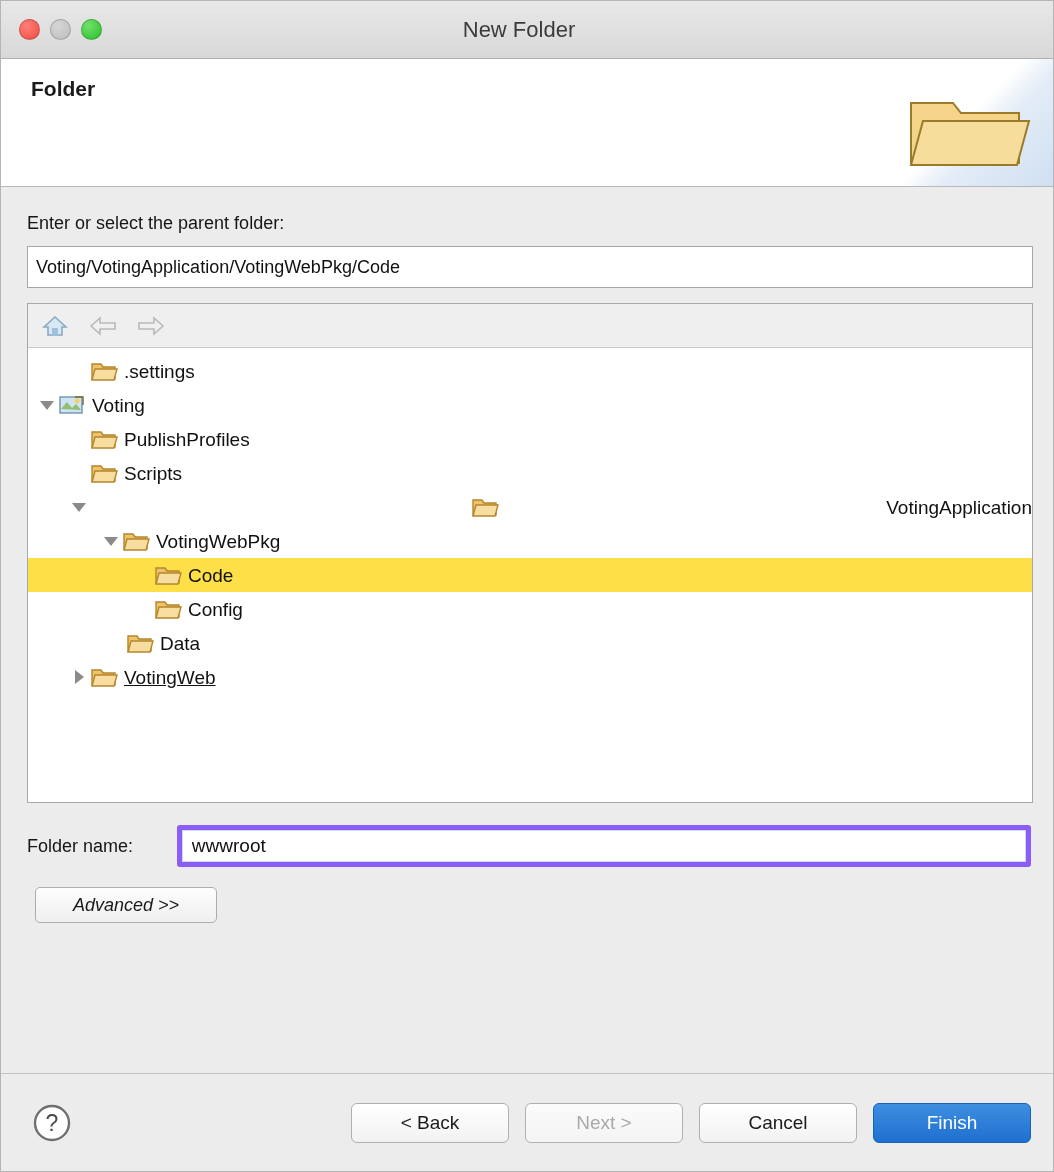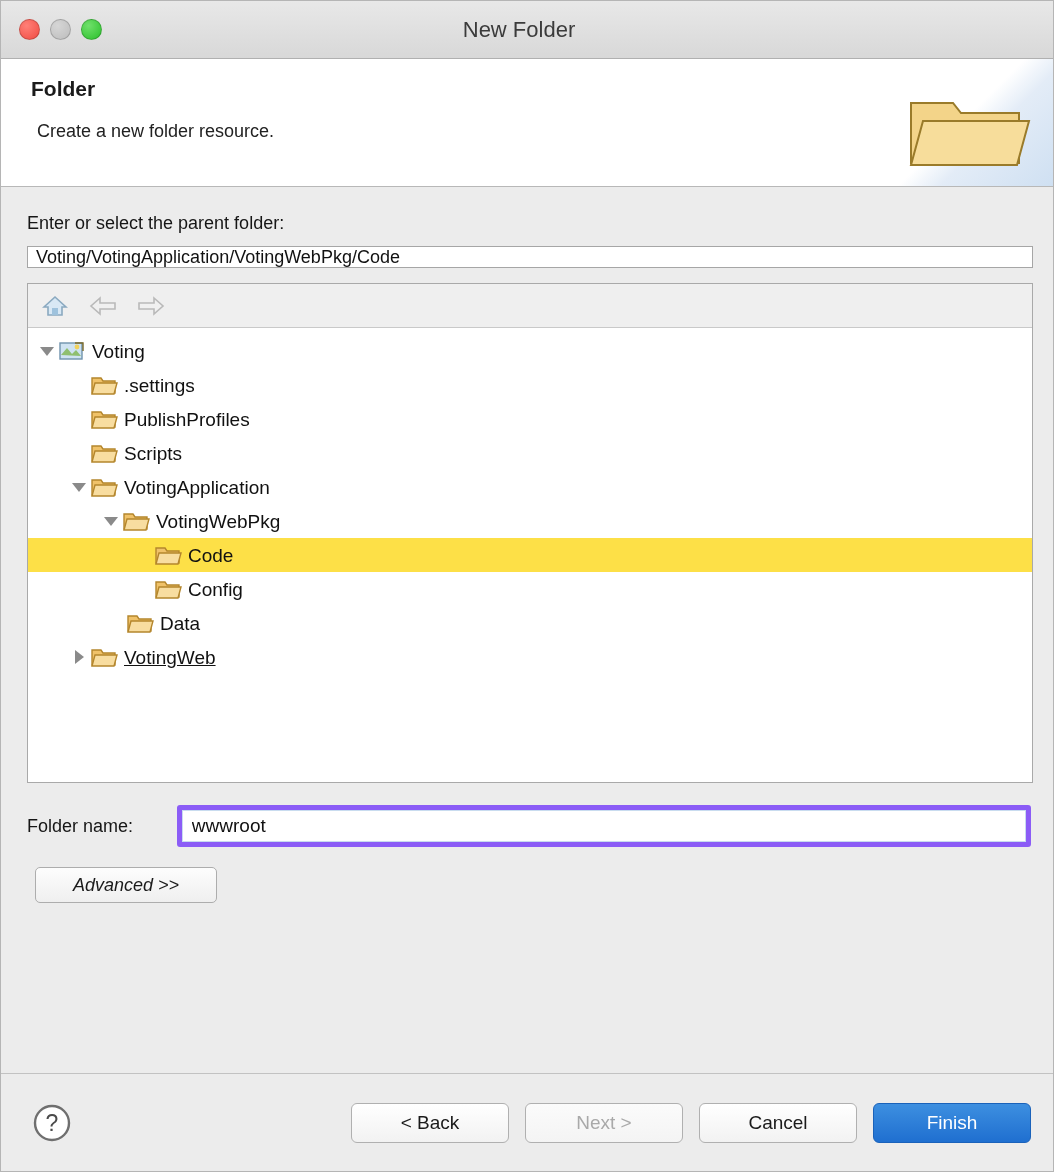--- a/index.html
+++ b/index.html
@@ -82,21 +82,21 @@
     height: 906px;
     position: relative;
   }
   .label {
     font-size: 18px;
     color: #161616;
     margin-bottom: 12px;
   }
   .parent-input {
     width: 1006px;
-    height: 22px;
+    height: 42px;
     background: #fff;
     border: 1px solid #a6a6a6;
     font-size: 18px;
     padding: 3px 8px;
     color: #111;
     font-family: "Liberation Sans", sans-serif;
     outline: none;
   }
   
   .tree-panel {
@@ -234,21 +234,20 @@
     <div class="traffic">
       <div class="dot red"></div>
       <div class="dot yellow"></div>
       <div class="dot green"></div>
     </div>
     <div class="title-text">New Folder</div>
   </div>
 
   <div class="header">
     <div class="header-title">Folder</div>
-    <div class="header-sub">Create a new folder resource.</div>
     <div class="header-banner"></div>
     <svg class="folder-icon-big" viewBox="0 0 126 82">
       <path d="M4 14 H46 L54 24 H112 V74 H4 Z" fill="#f3d489" stroke="#9a7b2a" stroke-width="2"></path>
       <path d="M16 32 H122 L110 76 H4 Z" fill="#f7dd9b" stroke="#9a7b2a" stroke-width="2"></path>
     </svg>
   </div>
 
   <div class="body">
 
     <div class="label">Enter or select the parent folder:</div>
@@ -267,57 +266,57 @@
             <path d="M12 3 L3 11 L12 19 V14 H27 V8 H12 Z" fill="#f0f0f0" stroke="#b9b9b9" stroke-width="1.6"></path>
           </svg>
         </div>
         <div class="tbtn">
           <svg width="30" height="22" viewBox="0 0 30 22">
             <path d="M18 3 L27 11 L18 19 V14 H3 V8 H18 Z" fill="#f0f0f0" stroke="#b9b9b9" stroke-width="1.6"></path>
           </svg>
         </div>
       </div>
       <div class="tree" id="tree-rows">
+          <div class="row" style="padding-left: 40px;">
+            <span class="twisty"></span>
+            <span class="node-icon"><svg width="28" height="24" viewBox="0 0 28 24">
+  <path d="M2 5 H11 L13 8 H25 V20 H2 Z" fill="#f0c269" stroke="#b4862c" stroke-width="1.4"></path>
+  <path d="M5 10 H27 L24 21 H2 Z" fill="#f8dda0" stroke="#b4862c" stroke-width="1.4"></path>
+</svg></span>
+            <span class="node-label">.settings</span>
+          </div>
           <div class="row" style="padding-left: 8px;">
             <span class="twisty">
               <span class="arrow-down"></span>
             </span>
             <span class="node-icon"><svg width="28" height="24" viewBox="0 0 28 24">
   <rect x="2" y="4" width="22" height="16" fill="#cfe3f2" stroke="#6f93ad" stroke-width="1.4"></rect>
   <path d="M3 16 L9 9 L14 15 L18 11 L23 17 Z" fill="#8fbf6f"></path>
   <circle cx="19" cy="8" r="2.4" fill="#f2d25c"></circle>
   <path d="M17 4 L25 4 L25 12" fill="none" stroke="#7a6a2a" stroke-width="1.4"></path>
 </svg></span>
             <span class="node-label">Voting</span>
           </div>
           <div class="row" style="padding-left: 40px;">
             <span class="twisty"></span>
             <span class="node-icon"><svg width="28" height="24" viewBox="0 0 28 24">
   <path d="M2 5 H11 L13 8 H25 V20 H2 Z" fill="#f0c269" stroke="#b4862c" stroke-width="1.4"></path>
   <path d="M5 10 H27 L24 21 H2 Z" fill="#f8dda0" stroke="#b4862c" stroke-width="1.4"></path>
 </svg></span>
-            <span class="node-label">.settings</span>
+            <span class="node-label">PublishProfiles</span>
           </div>
           <div class="row" style="padding-left: 40px;">
             <span class="twisty"></span>
             <span class="node-icon"><svg width="28" height="24" viewBox="0 0 28 24">
   <path d="M2 5 H11 L13 8 H25 V20 H2 Z" fill="#f0c269" stroke="#b4862c" stroke-width="1.4"></path>
   <path d="M5 10 H27 L24 21 H2 Z" fill="#f8dda0" stroke="#b4862c" stroke-width="1.4"></path>
 </svg></span>
-            <span class="node-label">PublishProfiles</span>
-          </div>
-          <div class="row" style="padding-left: 40px;">
-            <span class="twisty"></span>
-            <span class="node-icon"><svg width="28" height="24" viewBox="0 0 28 24">
-  <path d="M2 5 H11 L13 8 H25 V20 H2 Z" fill="#f0c269" stroke="#b4862c" stroke-width="1.4"></path>
-  <path d="M5 10 H27 L24 21 H2 Z" fill="#f8dda0" stroke="#b4862c" stroke-width="1.4"></path>
-</svg></span>
             <span class="node-label">Scripts</span>
           </div>
-          <div class="row" style="padding-left: 40px;">
+          <div class="row" style="padding-left: 40px; justify-content: space-between;">
             <span class="twisty">
               <span class="arrow-down"></span>
             </span>
             <span class="node-icon"><svg width="28" height="24" viewBox="0 0 28 24">
   <path d="M2 5 H11 L13 8 H25 V20 H2 Z" fill="#f0c269" stroke="#b4862c" stroke-width="1.4"></path>
   <path d="M5 10 H27 L24 21 H2 Z" fill="#f8dda0" stroke="#b4862c" stroke-width="1.4"></path>
 </svg></span>
             <span class="node-label">VotingApplication</span>
           </div>
           <div class="row" style="padding-left: 72px;">

